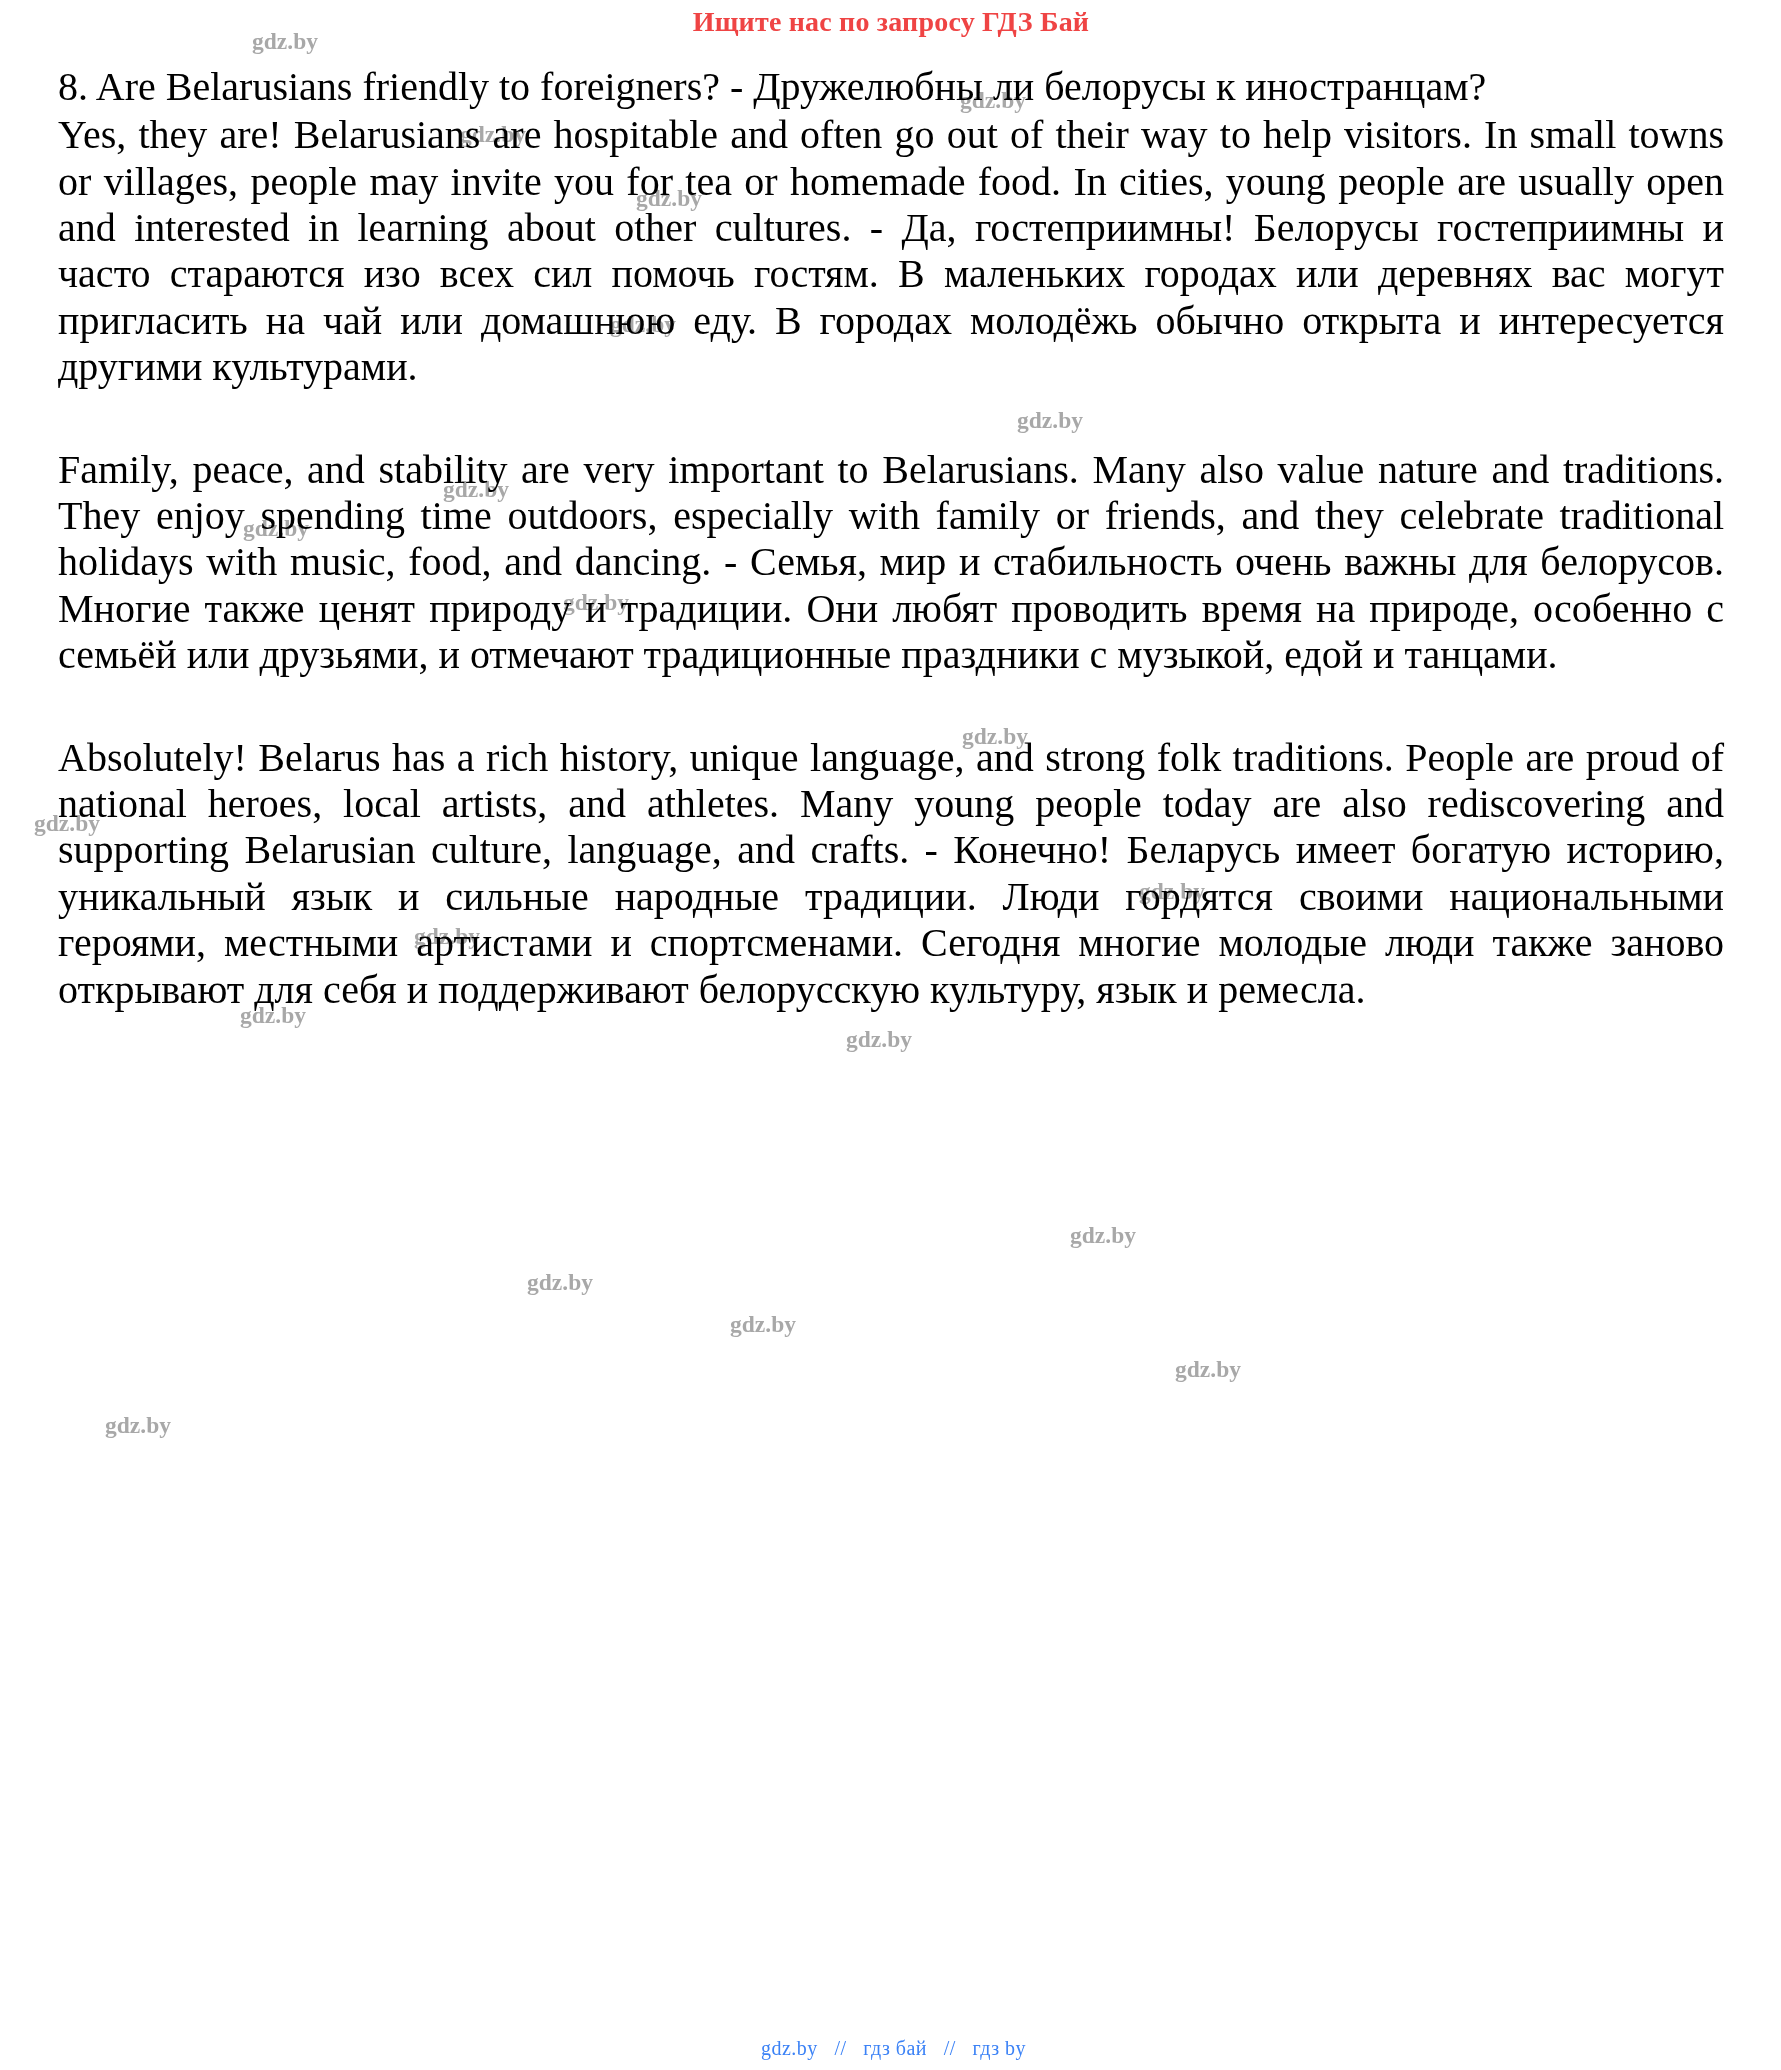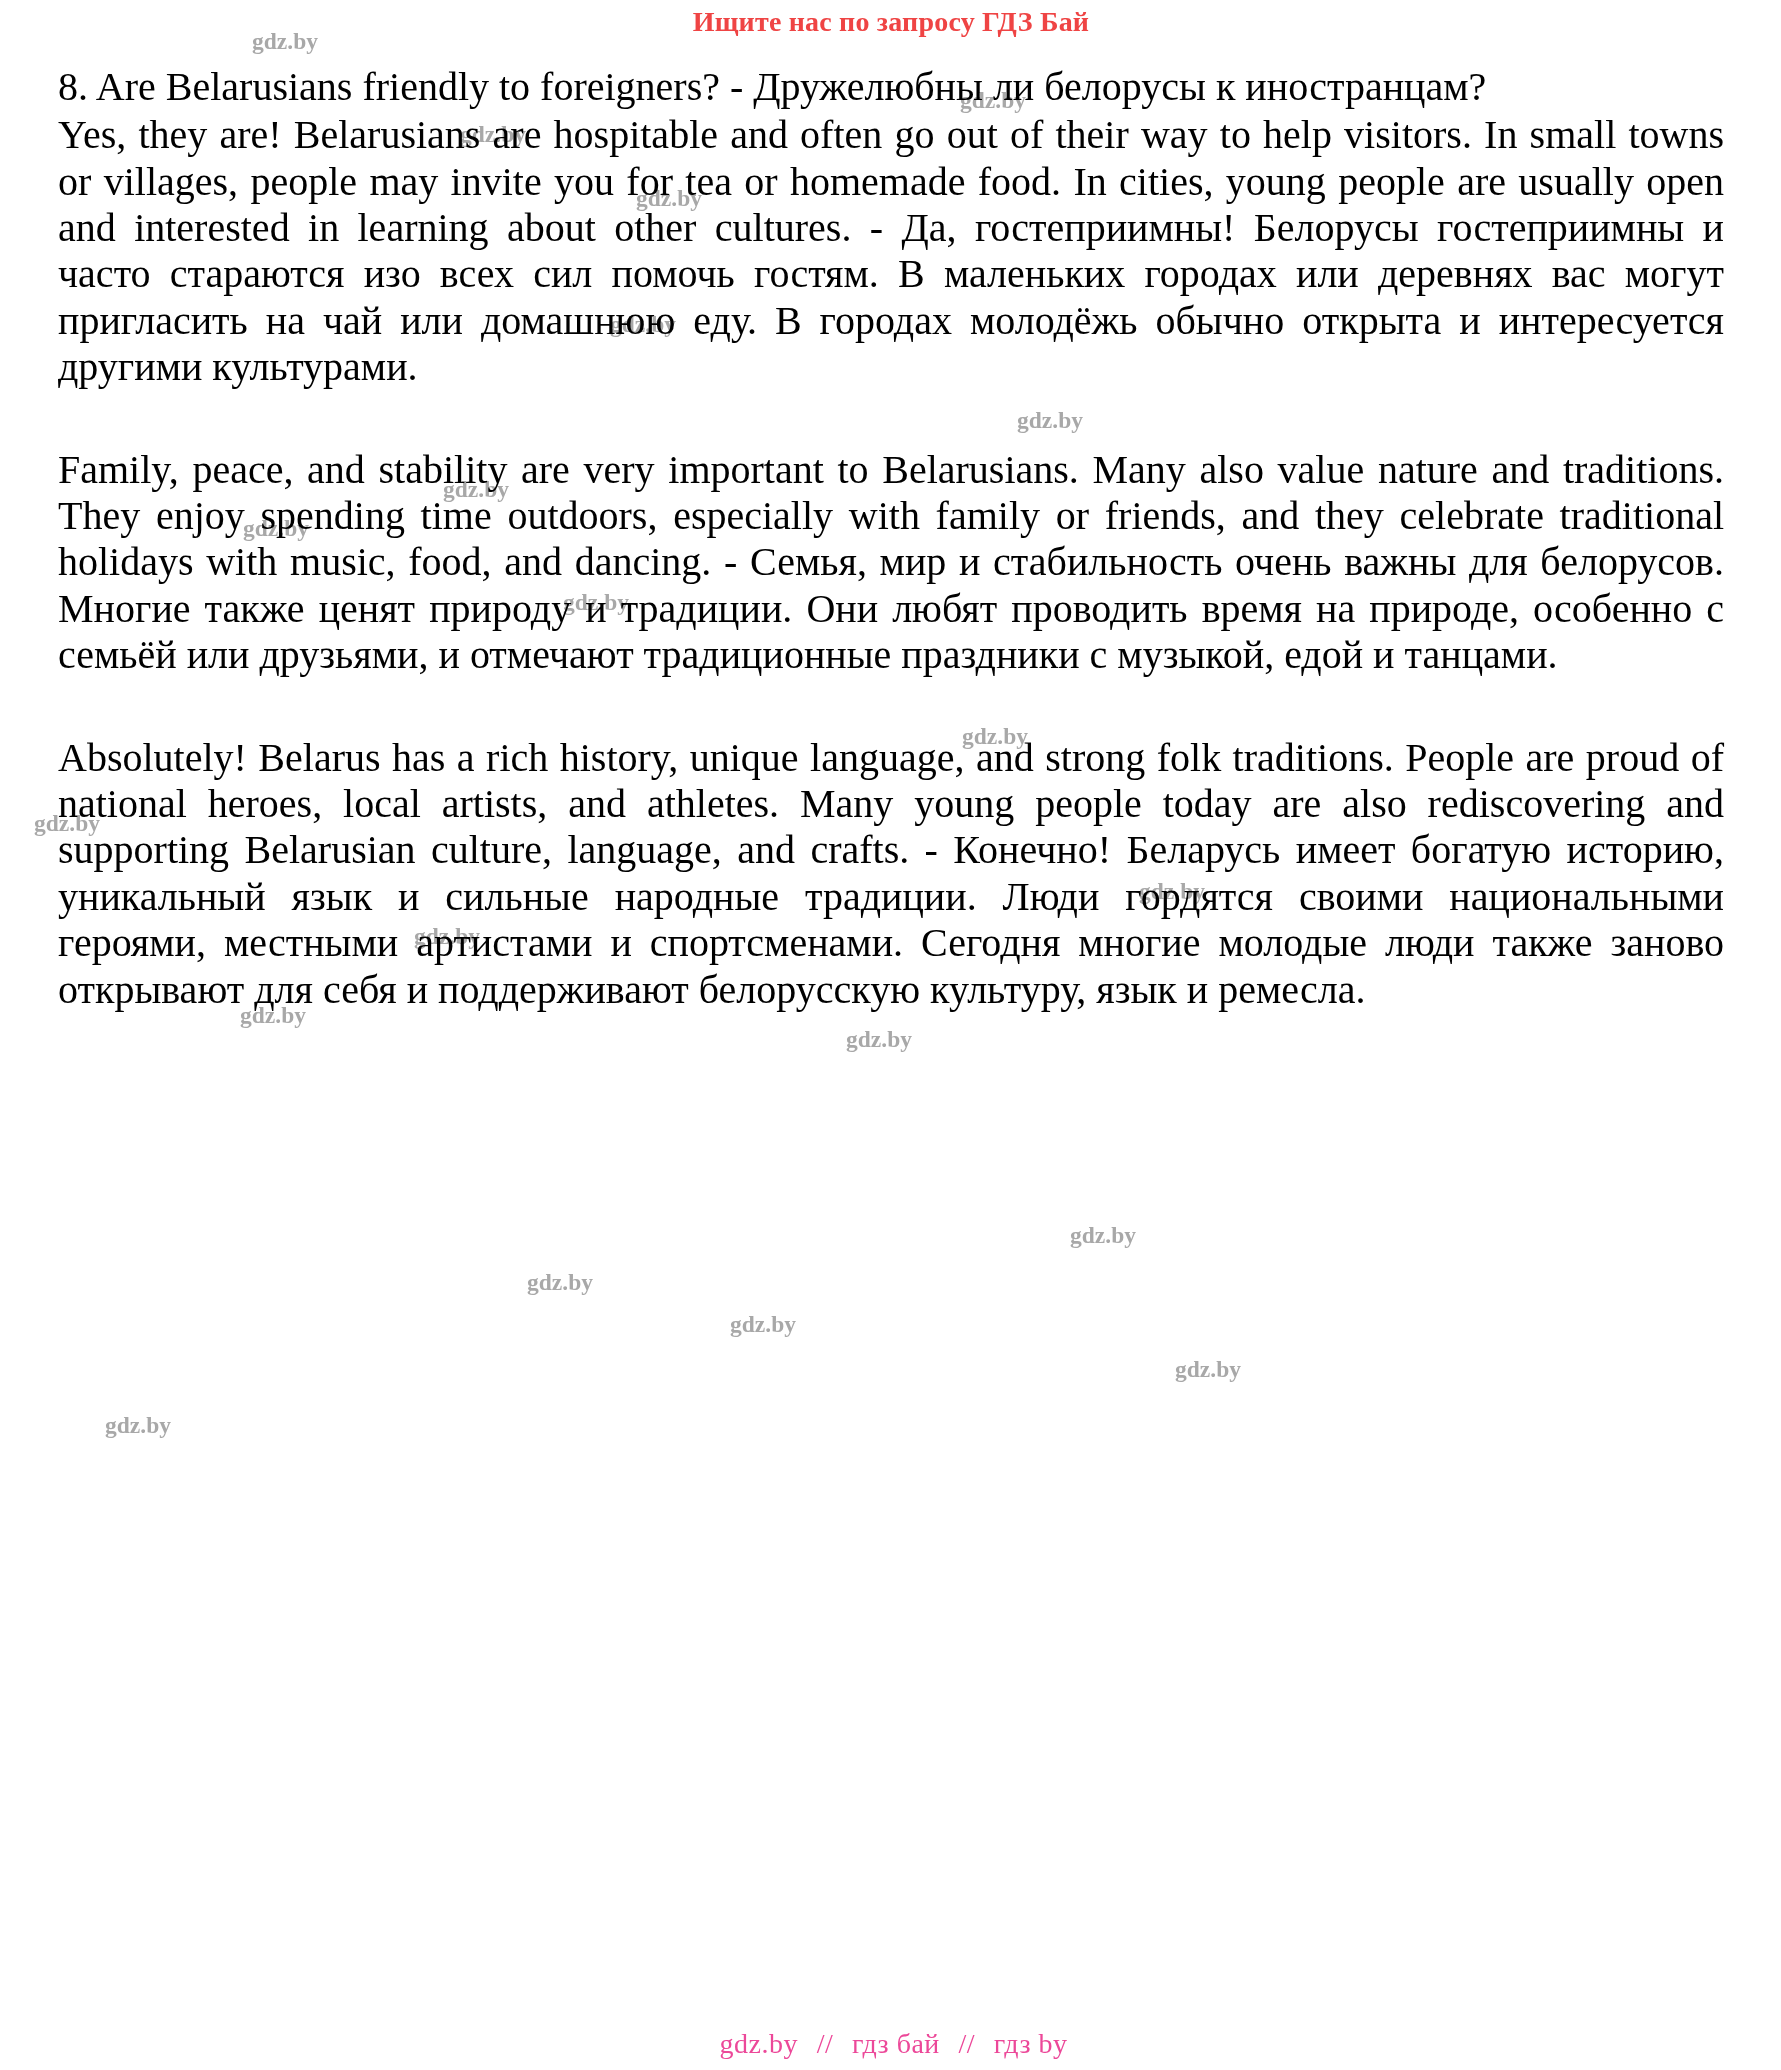--- a/index.html
+++ b/index.html
@@ -64,23 +64,23 @@
     opacity: 0.85;
     pointer-events: none;
     white-space: nowrap;
   }
   .footer {
     position: absolute;
     left: 5px;
     right: 0;
     bottom: 11.3px;
     text-align: center;
-    color: #ec4899;
+    color: #3b82f6;
     font-family: "Liberation Serif", serif;
-    font-size: 28px;
+    font-size: 20px;
     letter-spacing: 0.5px;
   }
   .footer span {
     margin: 0 5.6px;
   }
 </style>
 </head>
 <body>
 
 <div class="page">

